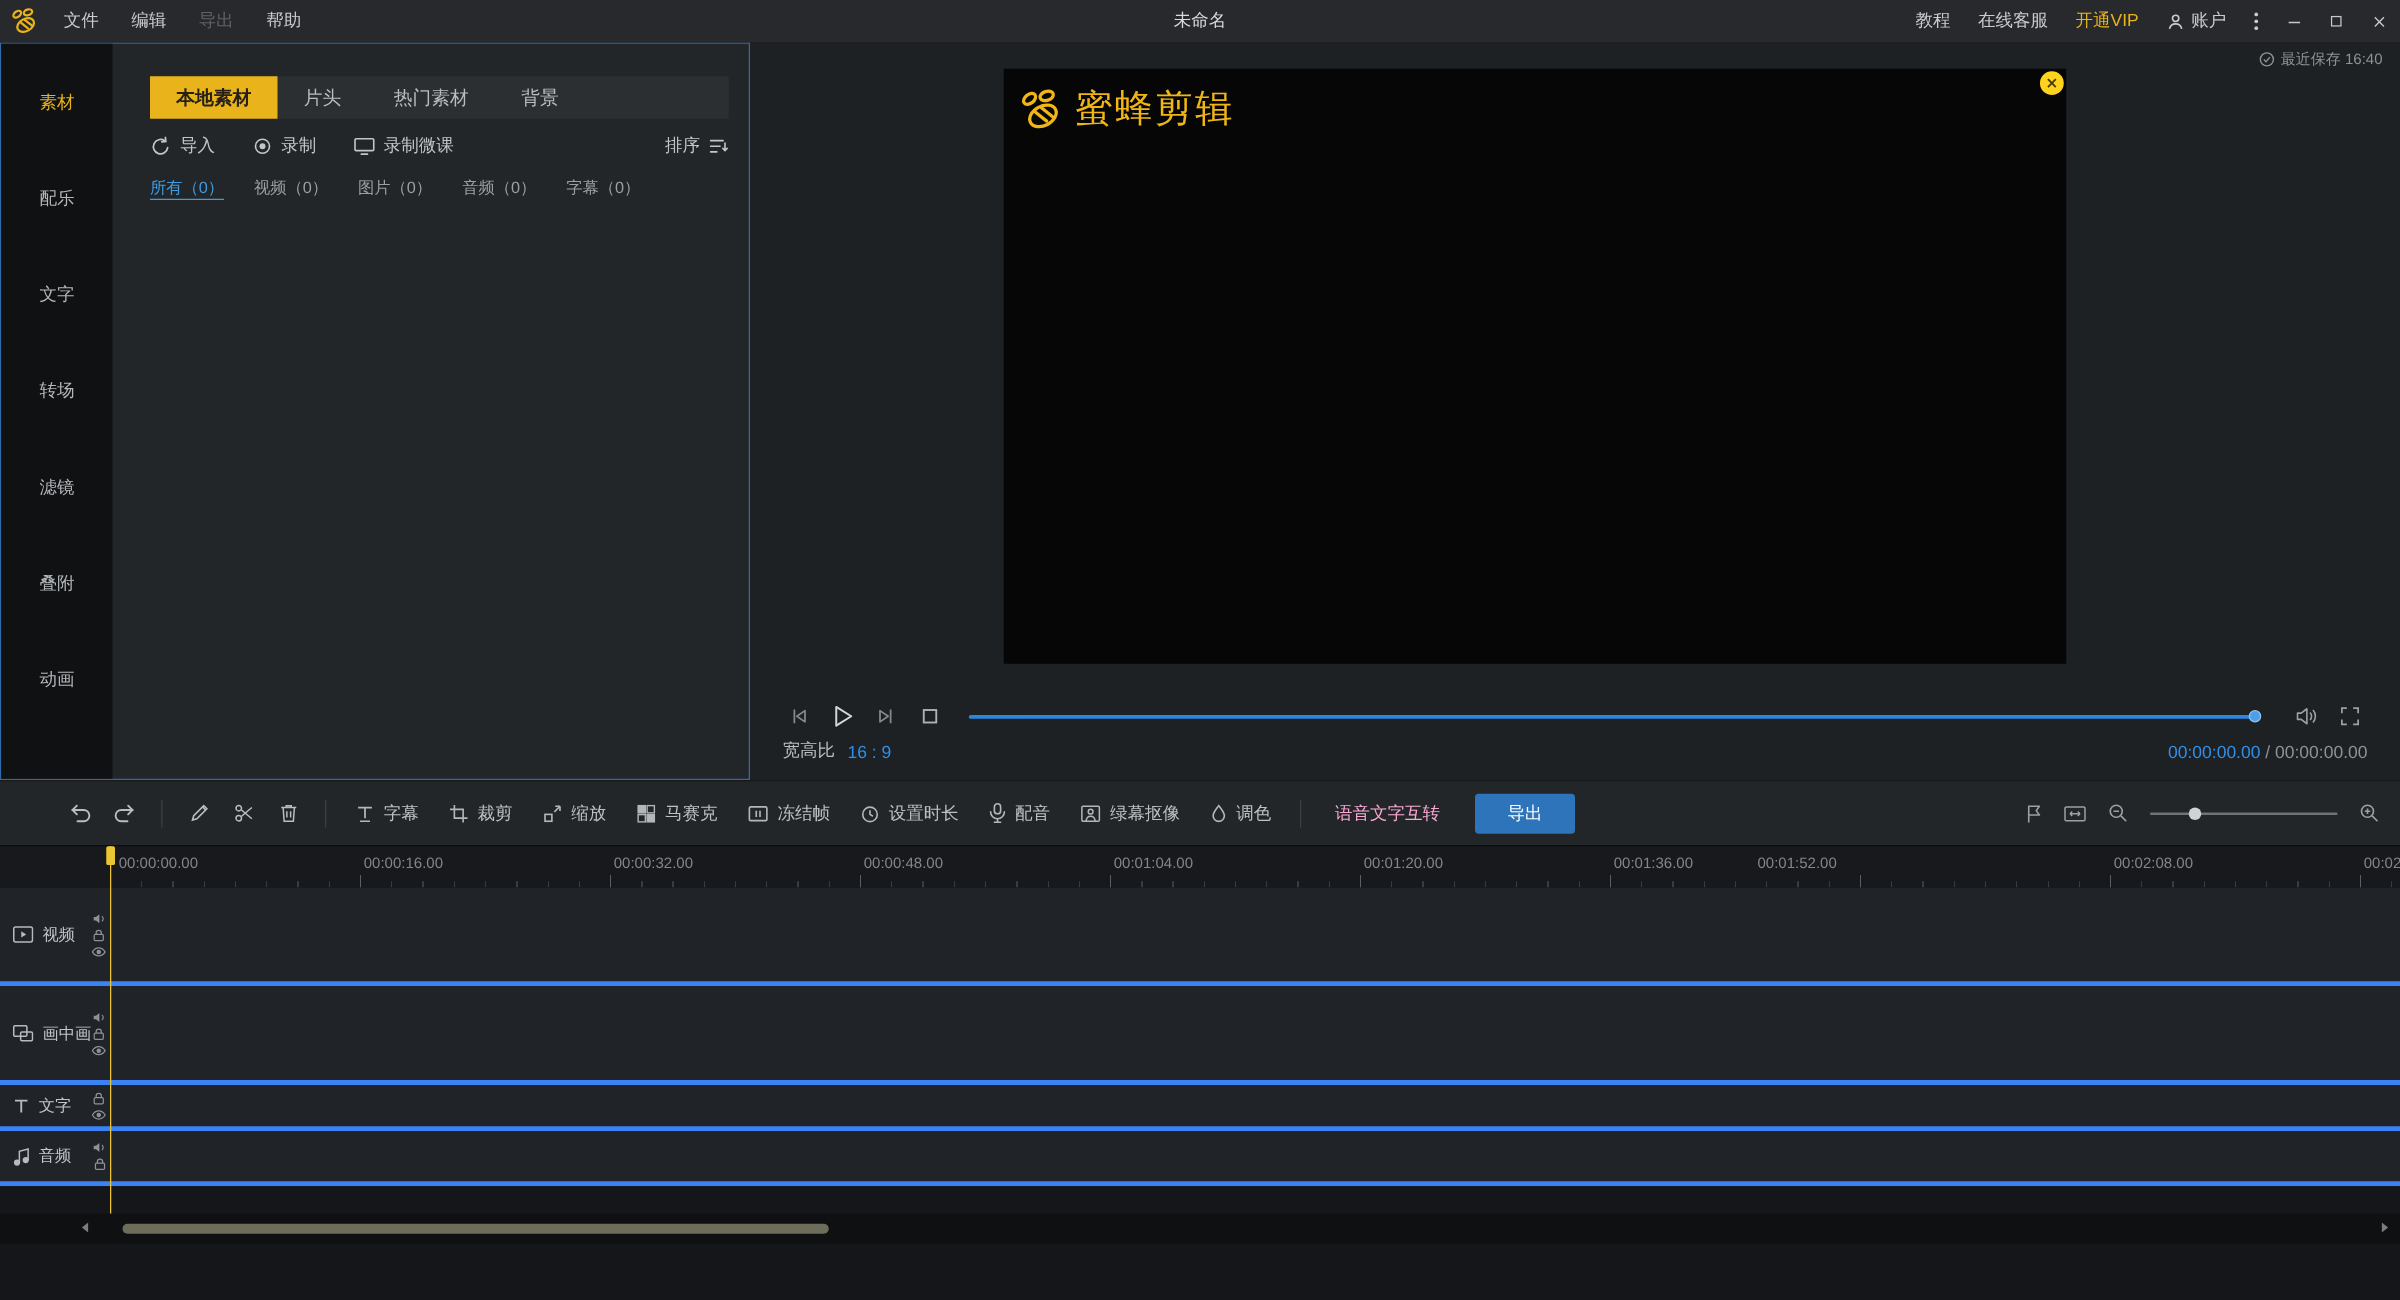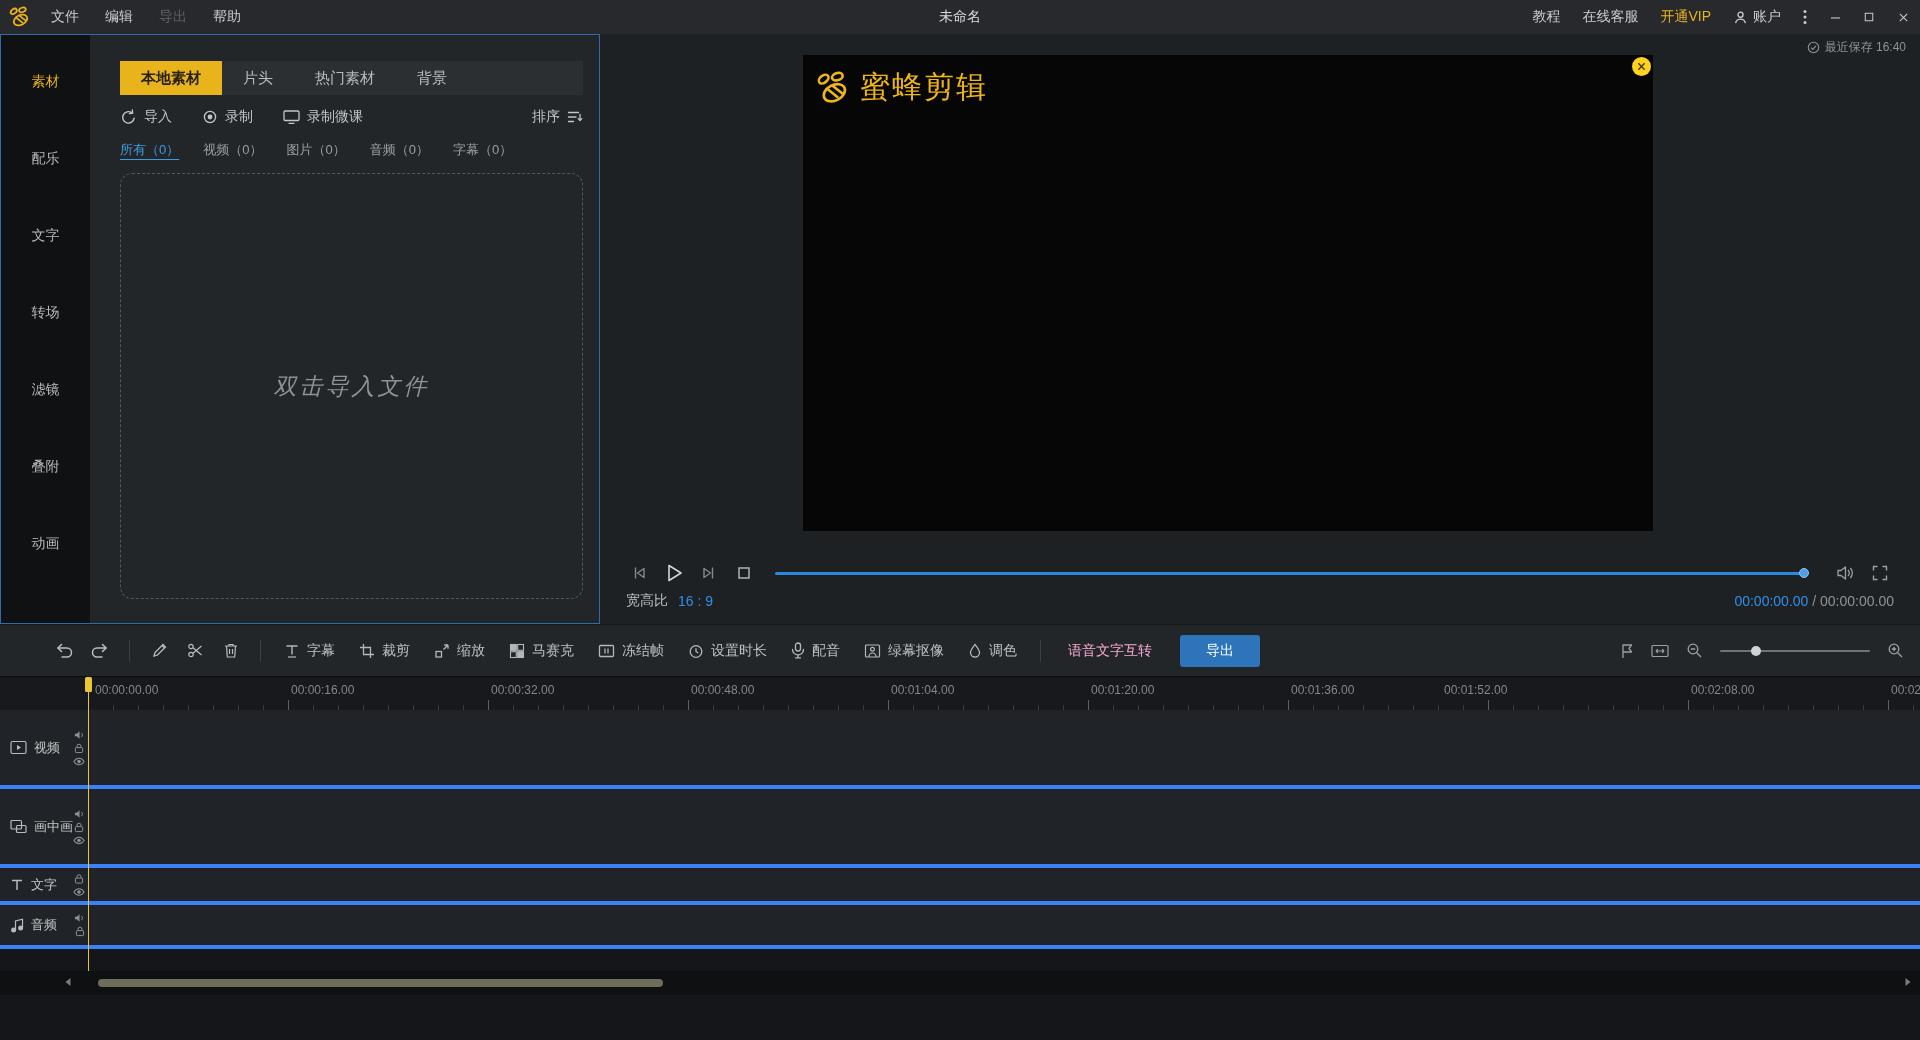--- a/index.html
+++ b/index.html
@@ -227,23 +227,20 @@
       </div>
 
       <div class="filters">
         <div class="filter active">所有（0）</div>
         <div class="filter">视频（0）</div>
         <div class="filter">图片（0）</div>
         <div class="filter">音频（0）</div>
         <div class="filter">字幕（0）</div>
       </div>
 
-      <div class="dropzone">
-        <span>双击导入文件</span>
-      </div>
     </div>
   </div>
 
   <div class="preview">
     <div class="save-status">
       <span class="icon">
         <svg width="13" height="13" viewBox="0 0 14 14">
             <g fill="none" stroke="currentColor" stroke-width="1.2">
               <circle cx="7" cy="7" r="5.6"></circle>
               <path d="M4.4 7.2l1.8 1.8 3.4-3.8"></path>
@@ -523,21 +520,21 @@
 <div class="timeline-wrap">
   <div class="ruler">
     <div class="ruler-ticks"></div>
     <span class="ruler-label" style="left:95px">00:00:00.00</span>
     <span class="ruler-label" style="left:291px">00:00:16.00</span>
     <span class="ruler-label" style="left:491px">00:00:32.00</span>
     <span class="ruler-label" style="left:691px">00:00:48.00</span>
     <span class="ruler-label" style="left:891px">00:01:04.00</span>
     <span class="ruler-label" style="left:1091px">00:01:20.00</span>
     <span class="ruler-label" style="left:1291px">00:01:36.00</span>
-    <span class="ruler-label" style="left:1444px">00:01:52.00</span>
+    <span class="ruler-label" style="left:1406px">00:01:52.00</span>
     <span class="ruler-label" style="left:1691px">00:02:08.00</span>
     <span class="ruler-label" style="left:1891px">00:02:24.00</span>
   </div>
 
   <div class="tracks">
     <div class="track-row h-video">
       <div class="track-head">
         <span class="icon track-type">
           <svg width="17" height="15" viewBox="0 0 17 15">
               <g fill="none" stroke="currentColor" stroke-width="1.2">

